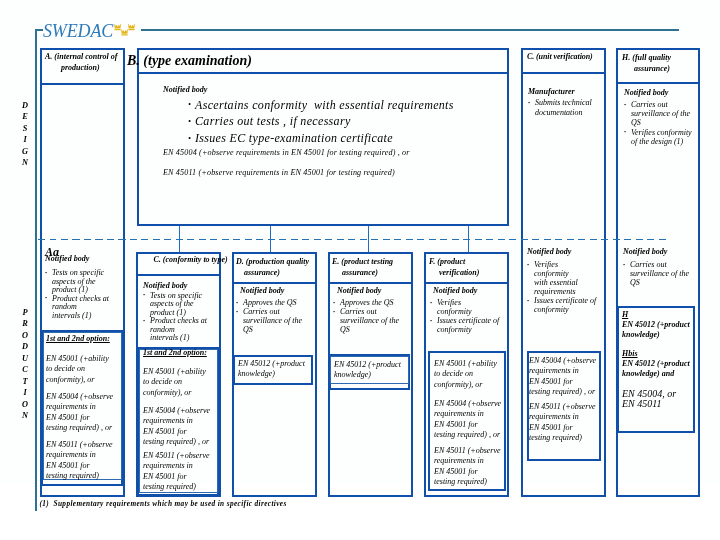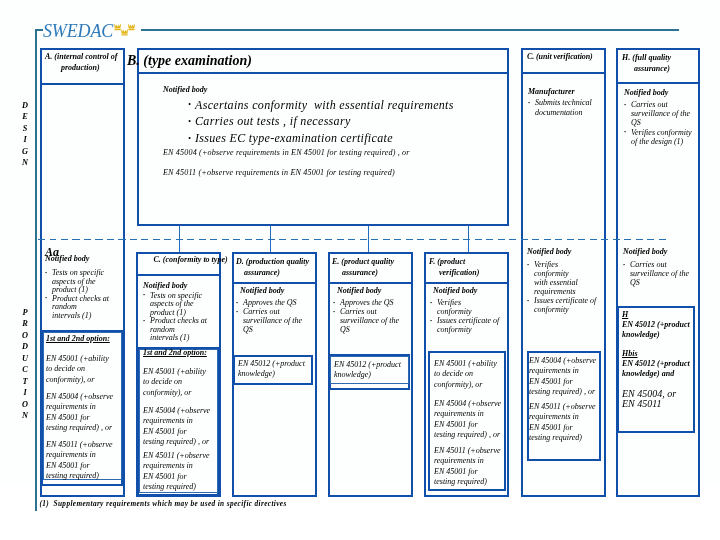--- a/index.html
+++ b/index.html
@@ -167,21 +167,21 @@
   <div class="t b" style="left:240px;top:287px;font-size:8px;">Notified body</div>
   <ul class="bl t" style="left:236px;top:298px;width:76px;font-size:8px;line-height:9px;"><li>Approves the QS</li><li>Carries out
 surveillance of the
 QS</li></ul>
   <div class="inbox" style="left:233px;top:355px;width:80px;height:30px;"></div>
   <div class="t" style="left:238px;top:359px;width:72px;font-size:8px;line-height:10.3px;">EN 45012 (+product
 knowledge)</div>
 
   <div class="box" style="left:328px;top:252px;width:85px;height:245px;"></div>
   <div class="hdr-line" style="left:328px;top:281.5px;width:85px;"></div>
-  <div class="t b" style="left:332px;top:256px;width:82px;font-size:8px;line-height:1.42;">E. (product quality
+  <div class="t b" style="left:332px;top:256px;width:82px;font-size:8px;line-height:1.42;">E. (product testing
      assurance)</div>
   <div class="t b" style="left:337px;top:287px;font-size:8px;">Notified body</div>
   <ul class="bl t" style="left:333px;top:298px;width:76px;font-size:8px;line-height:9px;"><li>Approves the QS</li><li>Carries out
 surveillance of the
 QS</li></ul>
   <div class="inbox" style="left:329px;top:354px;width:81px;height:36px;"></div>
   <div class="inbox2" style="left:330px;top:355.5px;width:79px;height:28px;"></div>
   <div class="t" style="left:334px;top:360px;width:72px;font-size:8px;line-height:10.3px;">EN 45012 (+product
 knowledge)</div>
 

